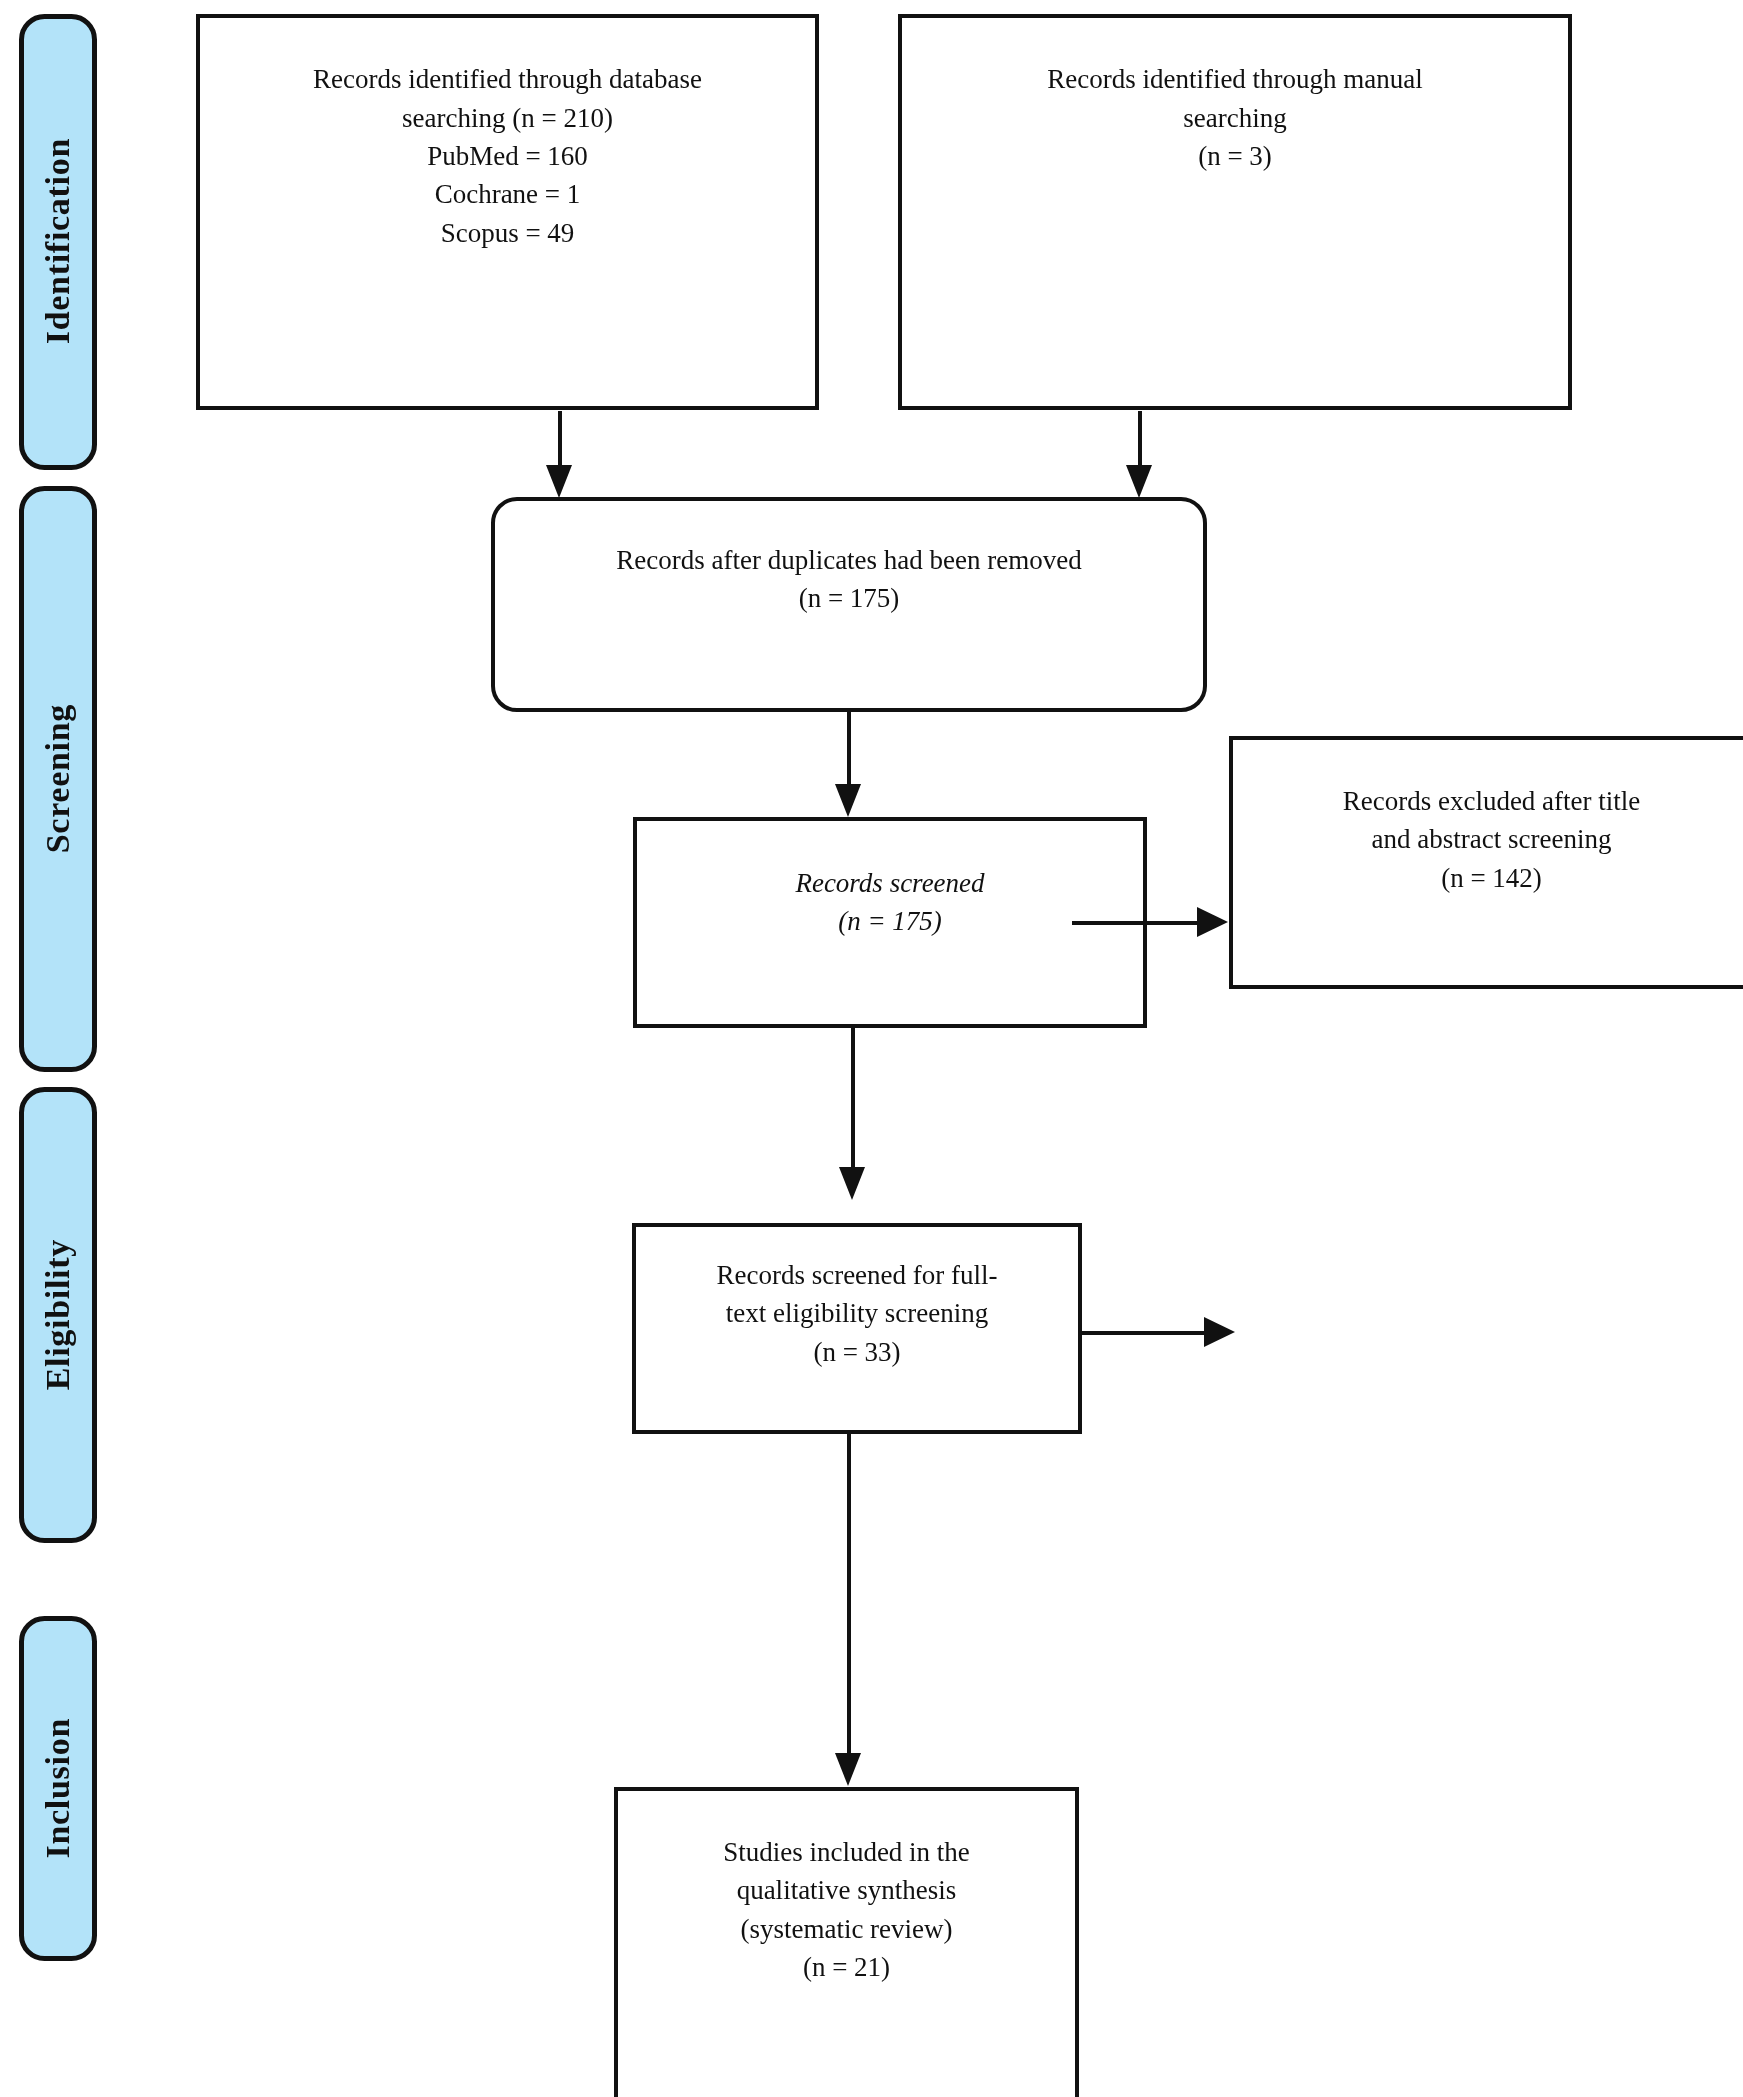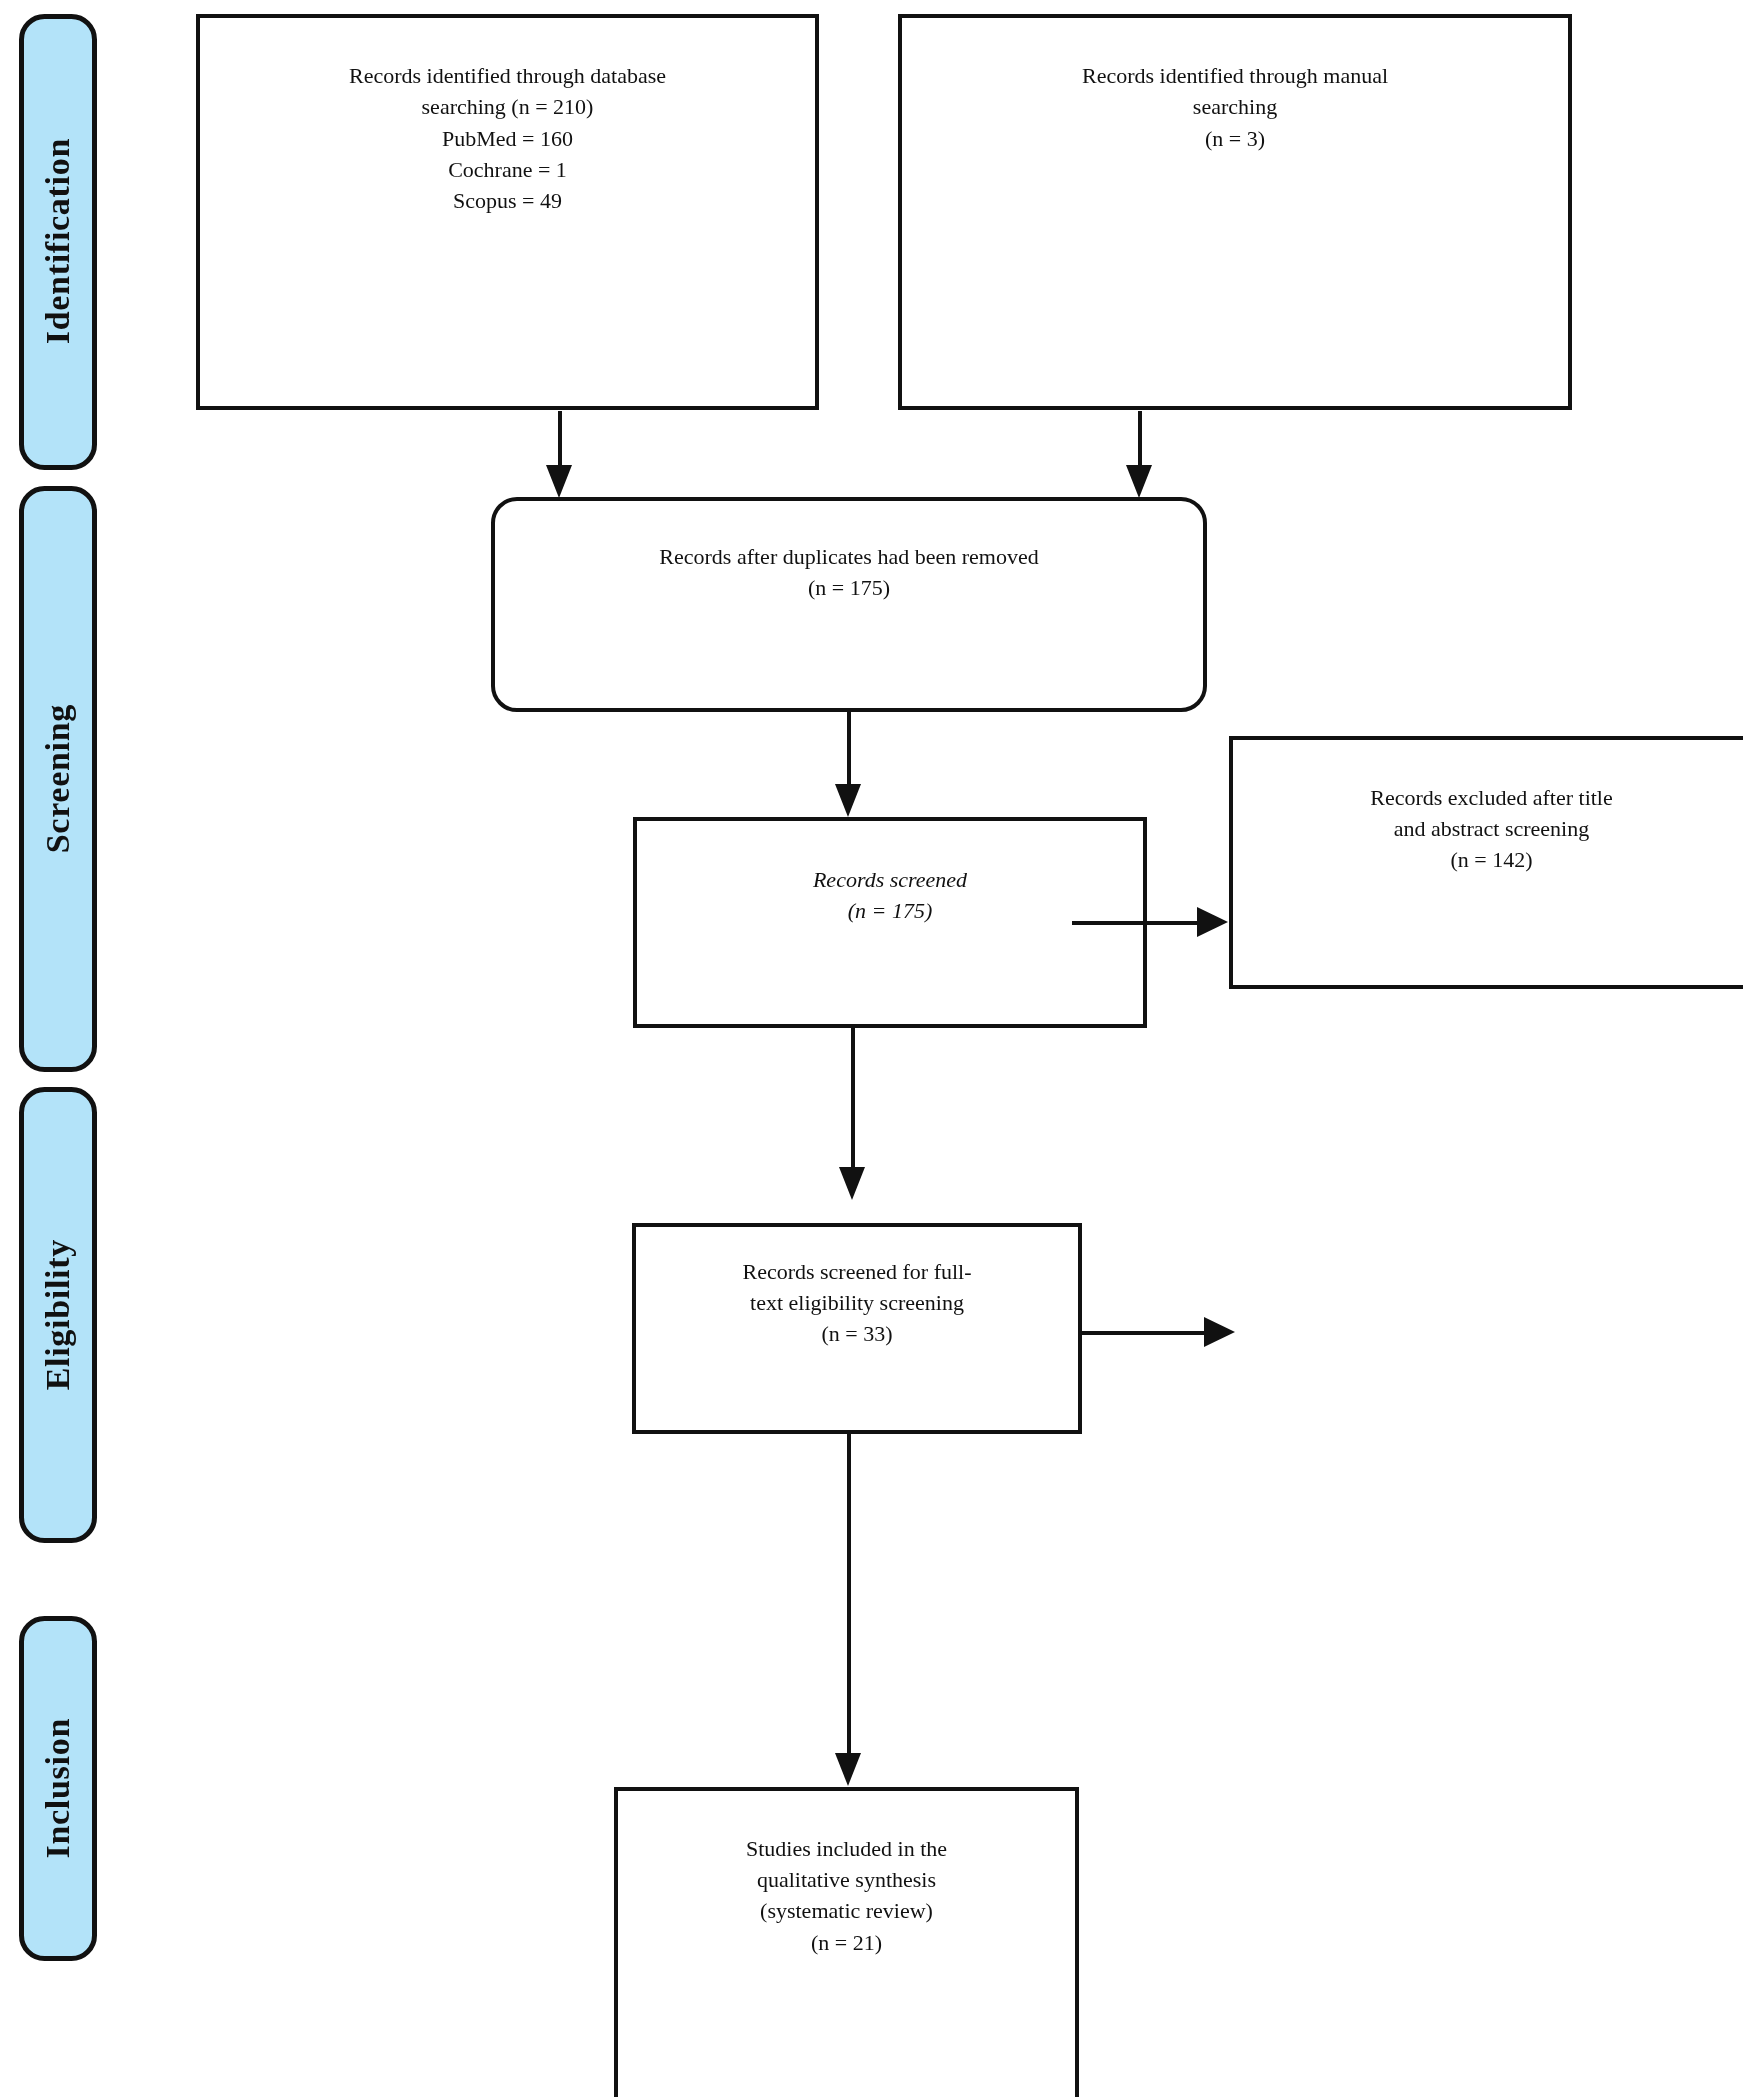--- a/index.html
+++ b/index.html
@@ -43,21 +43,21 @@
     position: absolute;
     box-sizing: border-box;
     background: #ffffff;
     border: 4.5px solid #111111;
     display: flex;
     flex-direction: column;
     align-items: center;
   }
   .flow-box .box-text {
     font-family: "Liberation Serif", "DejaVu Serif", serif;
-    font-size: 22px;
+    font-size: 27px;
     line-height: 1.42;
     color: #111111;
     text-align: center;
     white-space: pre-line;
     width: 100%;
     padding: 0 1px;
     box-sizing: border-box;
   }
   
   .vline {

